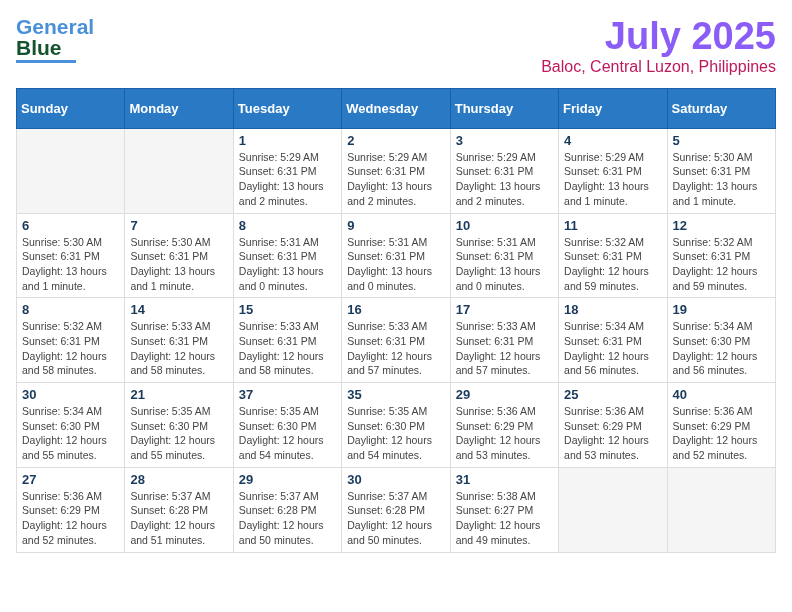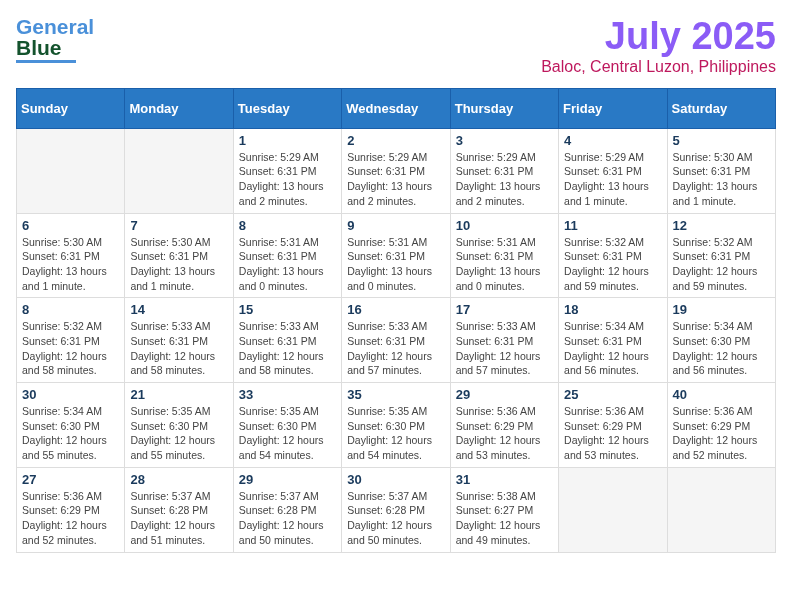--- a/index.html
+++ b/index.html
@@ -248,21 +248,21 @@
 Sunset: 6:30 PM
 Daylight: 12 hours and 55 minutes.</div>
         </td>
         <td>
           <div class="day-number">21</div>
           <div class="day-info" style="white-space: pre-line;">Sunrise: 5:35 AM
 Sunset: 6:30 PM
 Daylight: 12 hours and 55 minutes.</div>
         </td>
         <td>
-          <div class="day-number">33</div>
+          <div class="day-number">37</div>
           <div class="day-info" style="white-space: pre-line;">Sunrise: 5:35 AM
 Sunset: 6:30 PM
 Daylight: 12 hours and 54 minutes.</div>
         </td>
         <td>
           <div class="day-number">35</div>
           <div class="day-info" style="white-space: pre-line;">Sunrise: 5:35 AM
 Sunset: 6:30 PM
 Daylight: 12 hours and 54 minutes.</div>
         </td>

